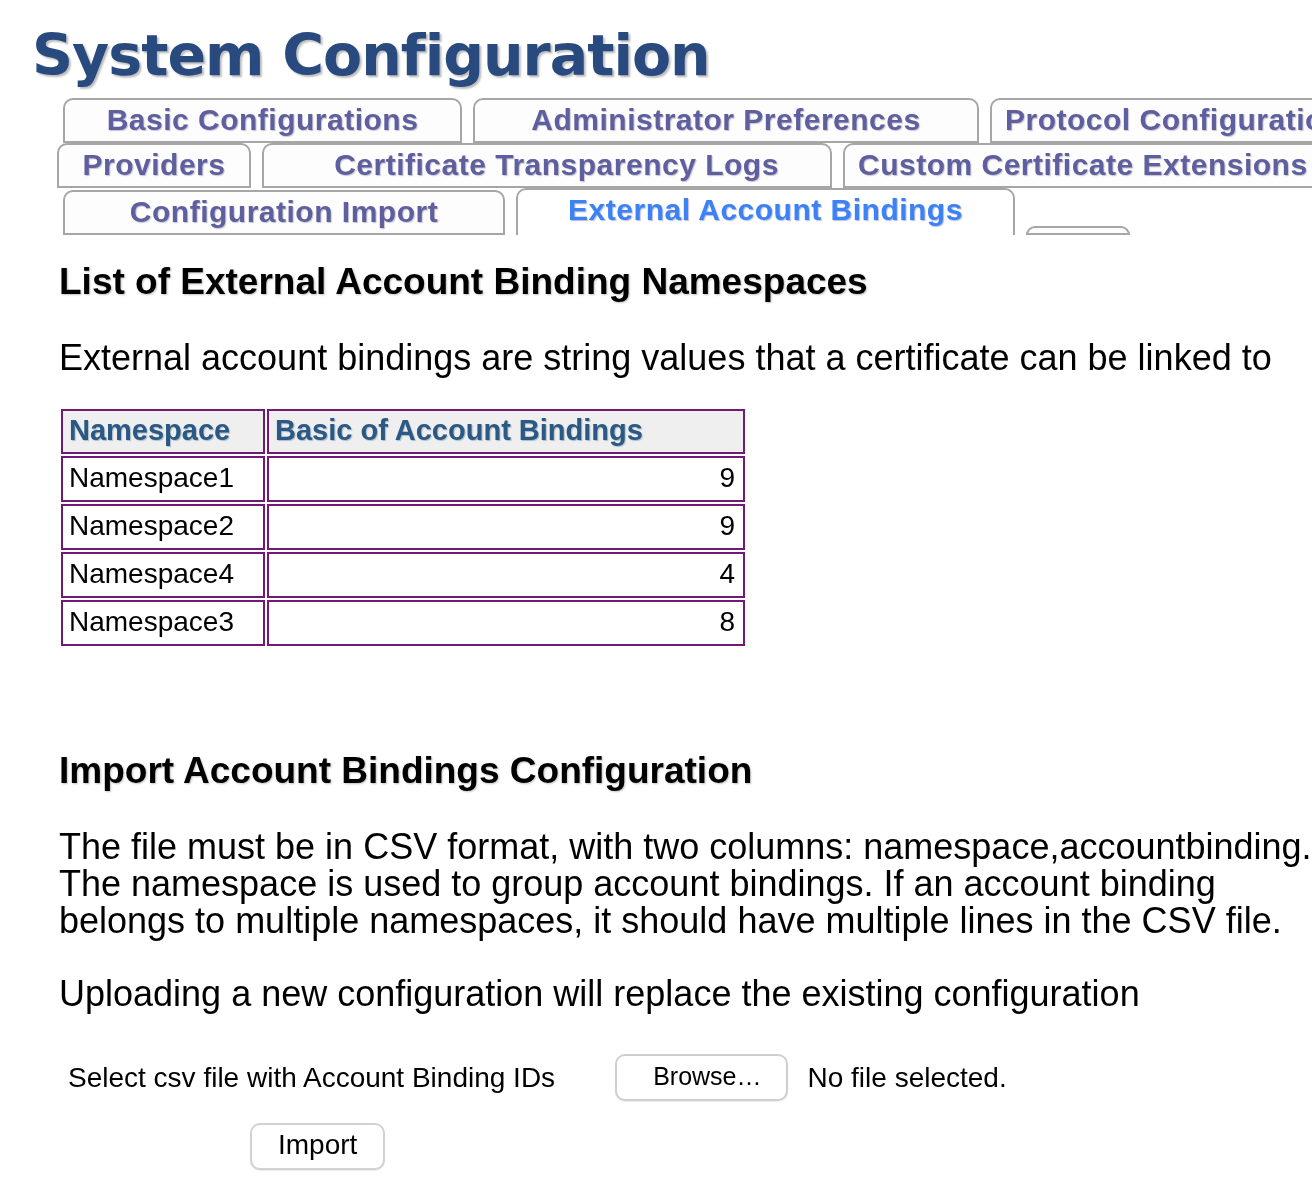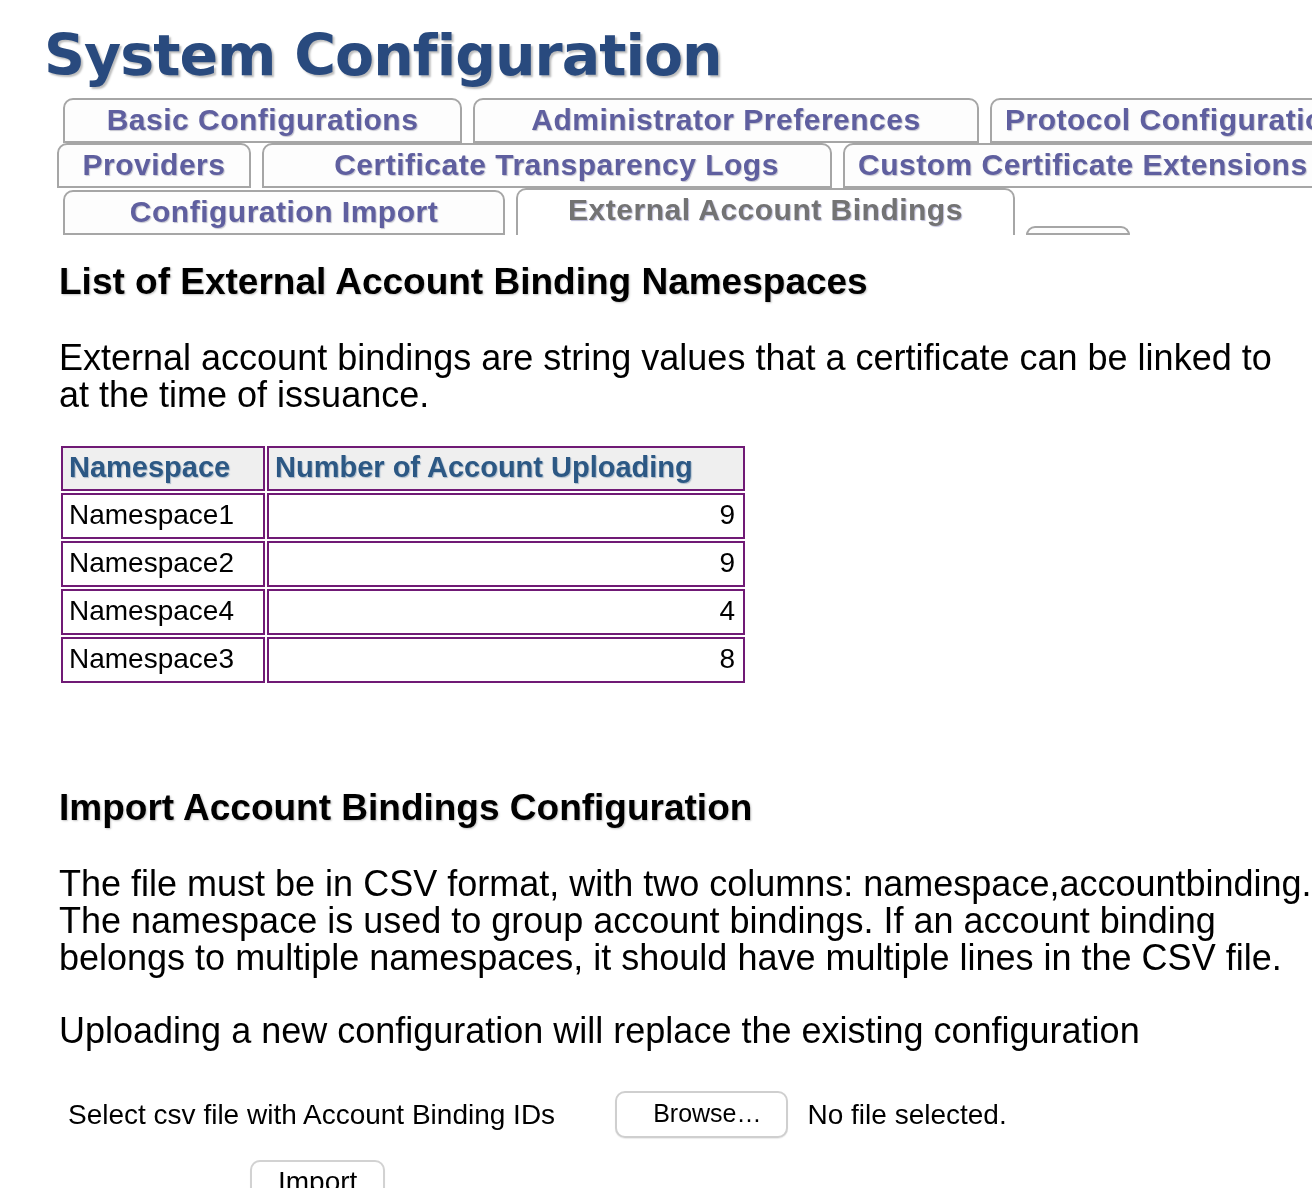--- a/index.html
+++ b/index.html
@@ -7,21 +7,21 @@
     width: 1312px;
     height: 1188px;
     overflow: hidden;
     background: #ffffff;
     color: #000000;
     font-family: "Liberation Sans", sans-serif;
   }
 
   
   .page-title {
-    margin: 22px 0 10px 44px;
+    margin: 22px 0 10px 32px;
     font-family: "DejaVu Sans", sans-serif;
     font-size: 57px;
     font-weight: bold;
     letter-spacing: -1px;
     color: #294A7E;
     text-shadow: 2px 2px 2px #bdbdbd;
     white-space: nowrap;
   }
 
   
@@ -44,21 +44,21 @@
     font-size: 30px;
     font-weight: bold;
     letter-spacing: 0.5px;
     line-height: 36px;
     text-align: center;
     padding: 2px 13px 3px 13px;
     text-shadow: 1px 1px 1px rgba(90,90,120,0.35);
     cursor: pointer;
   }
   .tab.active {
-    color: #737373;
+    color: #3b82f6;
     border-bottom: none;
     padding-bottom: 7px;
     background: #ffffff;
     text-shadow: 1px 1px 1px rgba(60,60,140,0.35);
   }
   .row1 .tab:nth-child(1) { min-width: 399px; }
   .row1 .tab:nth-child(2) { min-width: 506px; }
   .row2 .tab:nth-child(1) { min-width: 194px; }
   .row2 .tab:nth-child(2) { min-width: 570px; padding-left: 32px; }
   .row3 .tab:nth-child(1) { min-width: 442px; }
@@ -168,28 +168,27 @@
 <div class="tabrow row3">
   <div class="tab">Configuration Import</div>
   <div class="tab active">External Account Bindings</div>
   <div class="tab blank"></div>
 </div>
 
 <h2 class="section-heading">List of External Account Binding Namespaces</h2>
 
 <div class="para">
   <div>External account bindings are string values that a certificate can be linked to</div>
-  <div>at the time of issuance.</div>
 </div>
 
 <table class="ns-table">
   <thead>
     <tr>
       <th class="col-namespace">Namespace</th>
-      <th class="col-count">Number of Account Uploading</th>
+      <th class="col-count">Basic of Account Bindings</th>
     </tr>
   </thead>
   <tbody>
     <tr>
       <td class="cell-namespace">Namespace1</td>
       <td class="cell-count">9</td>
     </tr>
     <tr>
       <td class="cell-namespace">Namespace2</td>
       <td class="cell-count">9</td>

